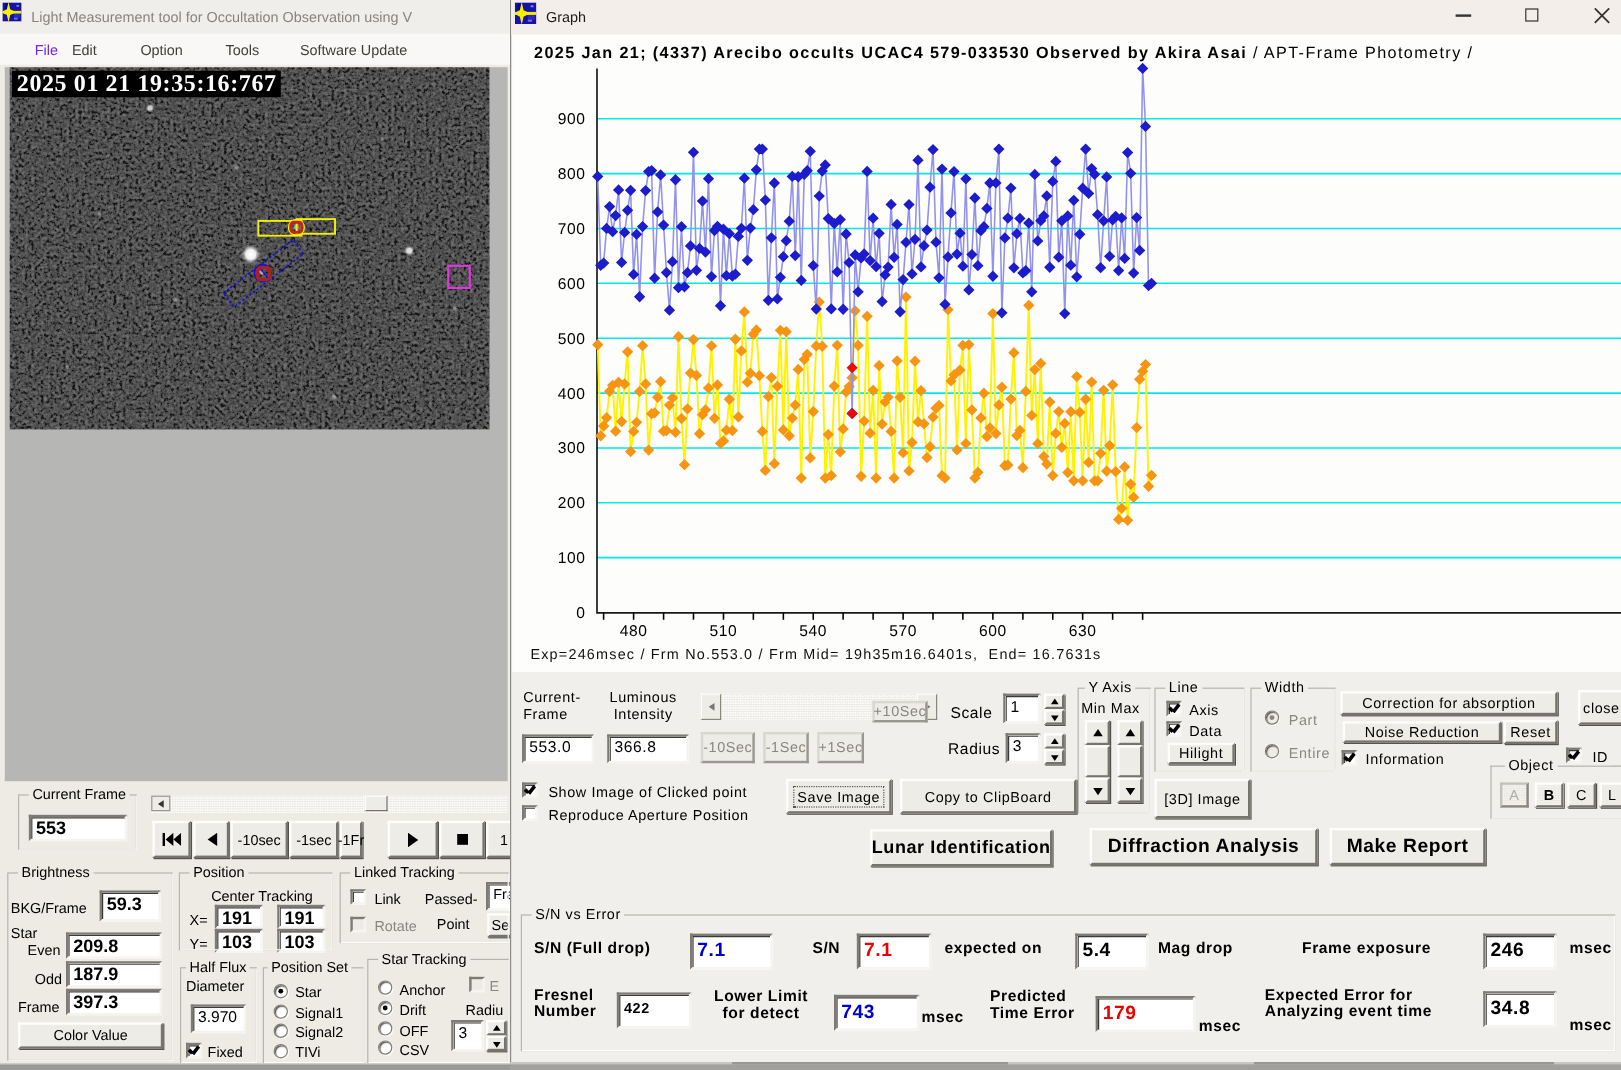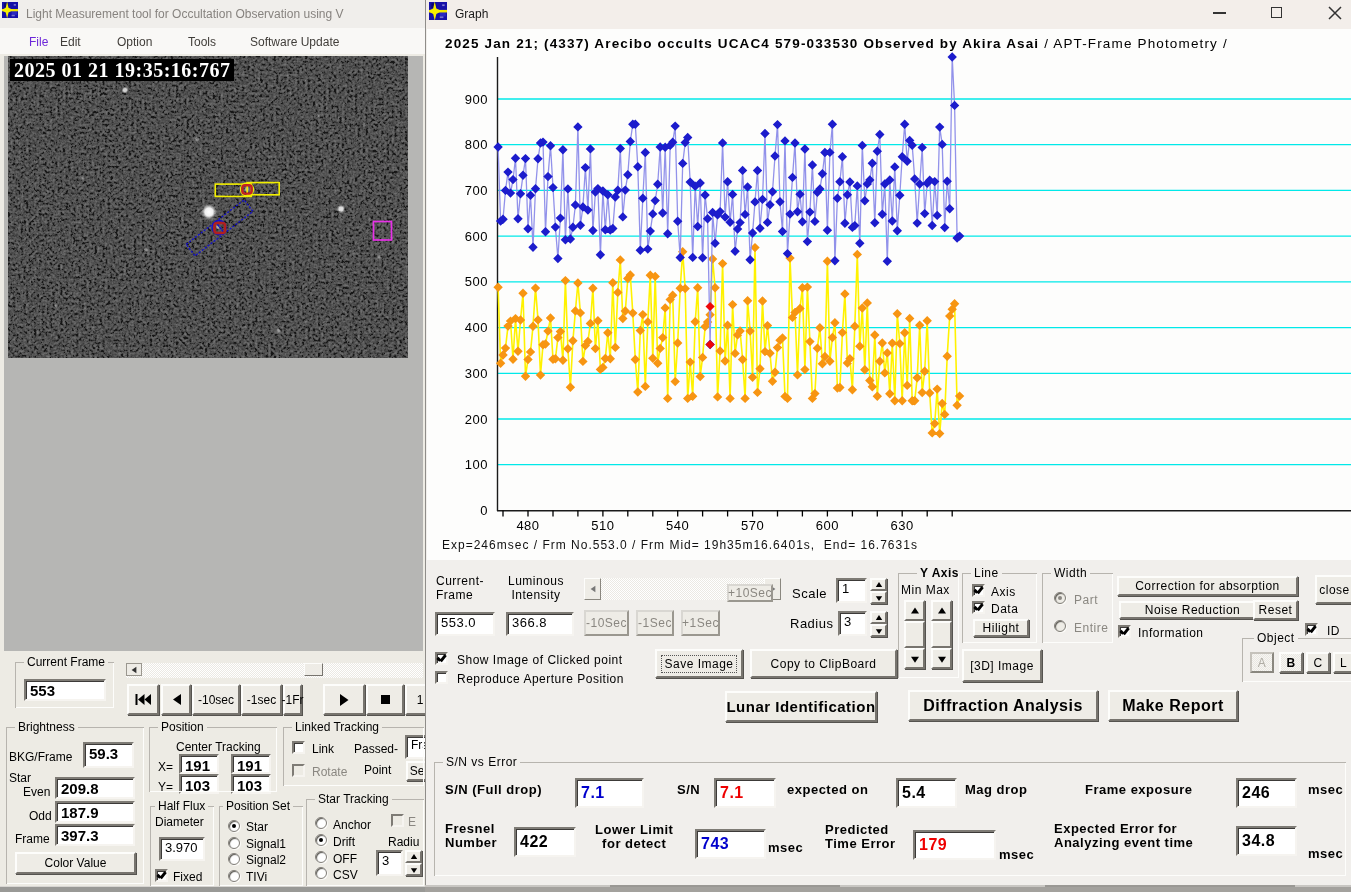--- a/index.html
+++ b/index.html
@@ -337,21 +337,21 @@
   <div class="lb" style="left:364px;top:617px;font-size:13px;">Radius</div>
   <div class="fld" style="left:412px;top:611px;width:29px;height:25px;font-weight:normal;font-size:13px;">3</div>
   <div class="sp" style="left:444px;top:611px;height:13px;">
       <div class="tU" style="transform:translate(-50%,-58%) scale(0.8);"></div>
     </div>
   <div class="sp" style="left:444px;top:624px;height:13px;">
       <div class="tD" style="transform:translate(-50%,-38%) scale(0.8);"></div>
     </div>
 
   <div class="gb" style="left:472px;top:573px;width:61px;height:105px;background:#f1efec;">
-    <div class="gbl" style="left:18px;font-weight:bold;">Y Axis</div>
+    <div class="gbl" style="left:5px;">Y Axis</div>
     <div class="lb" style="left:2px;top:9px;">Min Max</div>
     <div class="sp" style="left:5px;top:26px;width:21px;height:21px;">
         <div class="tU"></div>
       </div>
     <div class="sp" style="left:32px;top:26px;width:21px;height:21px;">
         <div class="tU"></div>
       </div>
     <div class="sp" style="left:5px;top:47px;width:21px;height:27px;"></div>
     <div class="sp" style="left:32px;top:47px;width:21px;height:27px;"></div>
     <div class="sp" style="left:5px;top:74px;width:21px;height:21px;">
@@ -373,21 +373,21 @@
 
   <div class="gb" style="left:616px;top:573px;width:71px;height:70px;background:#f1efec;">
     <div class="gbl">Width</div>
     <div class="rad on dis" style="left:11px;top:18px;"></div>
       <div class="lb dim" style="left:31px;top:19px;">Part</div>
     <div class="rad dis" style="left:11px;top:46px;"></div>
       <div class="lb dim" style="left:31px;top:47px;">Entire</div>
   </div>
   <div class="btn" style="left:691px;top:576px;width:181px;height:20px;">Correction for absorption</div>
   <div class="btn" style="left:889px;top:575px;width:37px;height:29px;border-right:none;">close</div>
-  <div class="btn" style="left:693px;top:601px;width:147px;height:18px;">Noise Reduction</div>
+  <div class="btn" style="left:693px;top:601px;width:132px;height:18px;">Noise Reduction</div>
   <div class="btn" style="left:827px;top:600px;width:45px;height:20px;">Reset</div>
   <div class="cb on" style="left:692px;top:625px;"></div>
   <div class="lb" style="left:712px;top:626px;">Information</div>
   <div class="cb on" style="left:879px;top:623px;"></div>
   <div class="lb" style="left:901px;top:624px;">ID</div>
   <div class="abs" style="left:917px;top:638px;width:9px;height:1px;background:#b7b4ae;"></div>
 
   <div class="gb" style="left:816px;top:638px;width:110px;height:44px;background:#f1efec;border-right:none;">
     <div class="gbl" style="left:11px;">Object</div>
     <div class="btn" style="left:7px;top:13px;width:24px;height:21px;color:#b0ada5;box-shadow:none;border-color:#c5c2bb #8a877f #8a877f #c5c2bb;background:repeating-conic-gradient(#f7f6f3 0% 25%, #e9e7e1 0% 50%) 0 0/2px 2px;">A</div>
@@ -414,21 +414,21 @@
     <div class="fld" style="left:140px;top:15px;width:69px;height:30px;color:#0000cc;font-size:16px;padding-top:4px;">7.1</div>
     <div class="lb b" style="left:242px;top:20px;font-size:13px;">S/N</div>
     <div class="fld" style="left:279px;top:15px;width:62px;height:30px;color:#ee0000;font-size:16px;padding-top:4px;">7.1</div>
     <div class="lb b" style="left:352px;top:20px;font-size:13px;">expected on</div>
     <div class="fld" style="left:461px;top:15px;width:61px;height:30px;font-size:16px;padding-top:4px;">5.4</div>
     <div class="lb b" style="left:530px;top:20px;font-size:13px;">Mag drop</div>
     <div class="lb b" style="left:650px;top:20px;font-size:13px;">Frame exposure</div>
     <div class="fld" style="left:801px;top:15px;width:61px;height:30px;font-size:16px;padding-top:4px;">246</div>
     <div class="lb b" style="left:873px;top:20px;font-size:13px;">msec</div>
     <div class="lb b" style="left:10px;top:59px;font-size:13px;">Fresnel<br>Number</div>
-    <div class="fld" style="left:79px;top:64px;width:62px;height:30px;font-size:16px;padding-top:4px;">422</div>
+    <div class="fld" style="left:79px;top:64px;width:62px;height:30px;font-size:12px;padding-top:4px;">422</div>
     <div class="lb b" style="left:160px;top:60px;font-size:13px;text-align:center;">Lower Limit<br>for detect</div>
     <div class="fld" style="left:260px;top:66px;width:71px;height:30px;color:#0000cc;font-size:16px;padding-top:4px;">743</div>
     <div class="lb b" style="left:333px;top:78px;font-size:13px;">msec</div>
     <div class="lb b" style="left:390px;top:60px;font-size:13px;">Predicted<br>Time Error</div>
     <div class="fld" style="left:478px;top:67px;width:83px;height:30px;color:#ee0000;font-size:16px;padding-top:4px;">179</div>
     <div class="lb b" style="left:564px;top:85px;font-size:13px;">msec</div>
     <div class="lb b" style="left:619px;top:59px;font-size:13px;">Expected Error for<br>Analyzing event time</div>
     <div class="fld" style="left:801px;top:63px;width:61px;height:30px;font-size:16px;padding-top:4px;">34.8</div>
     <div class="lb b" style="left:873px;top:84px;font-size:13px;">msec</div>
   </div>

